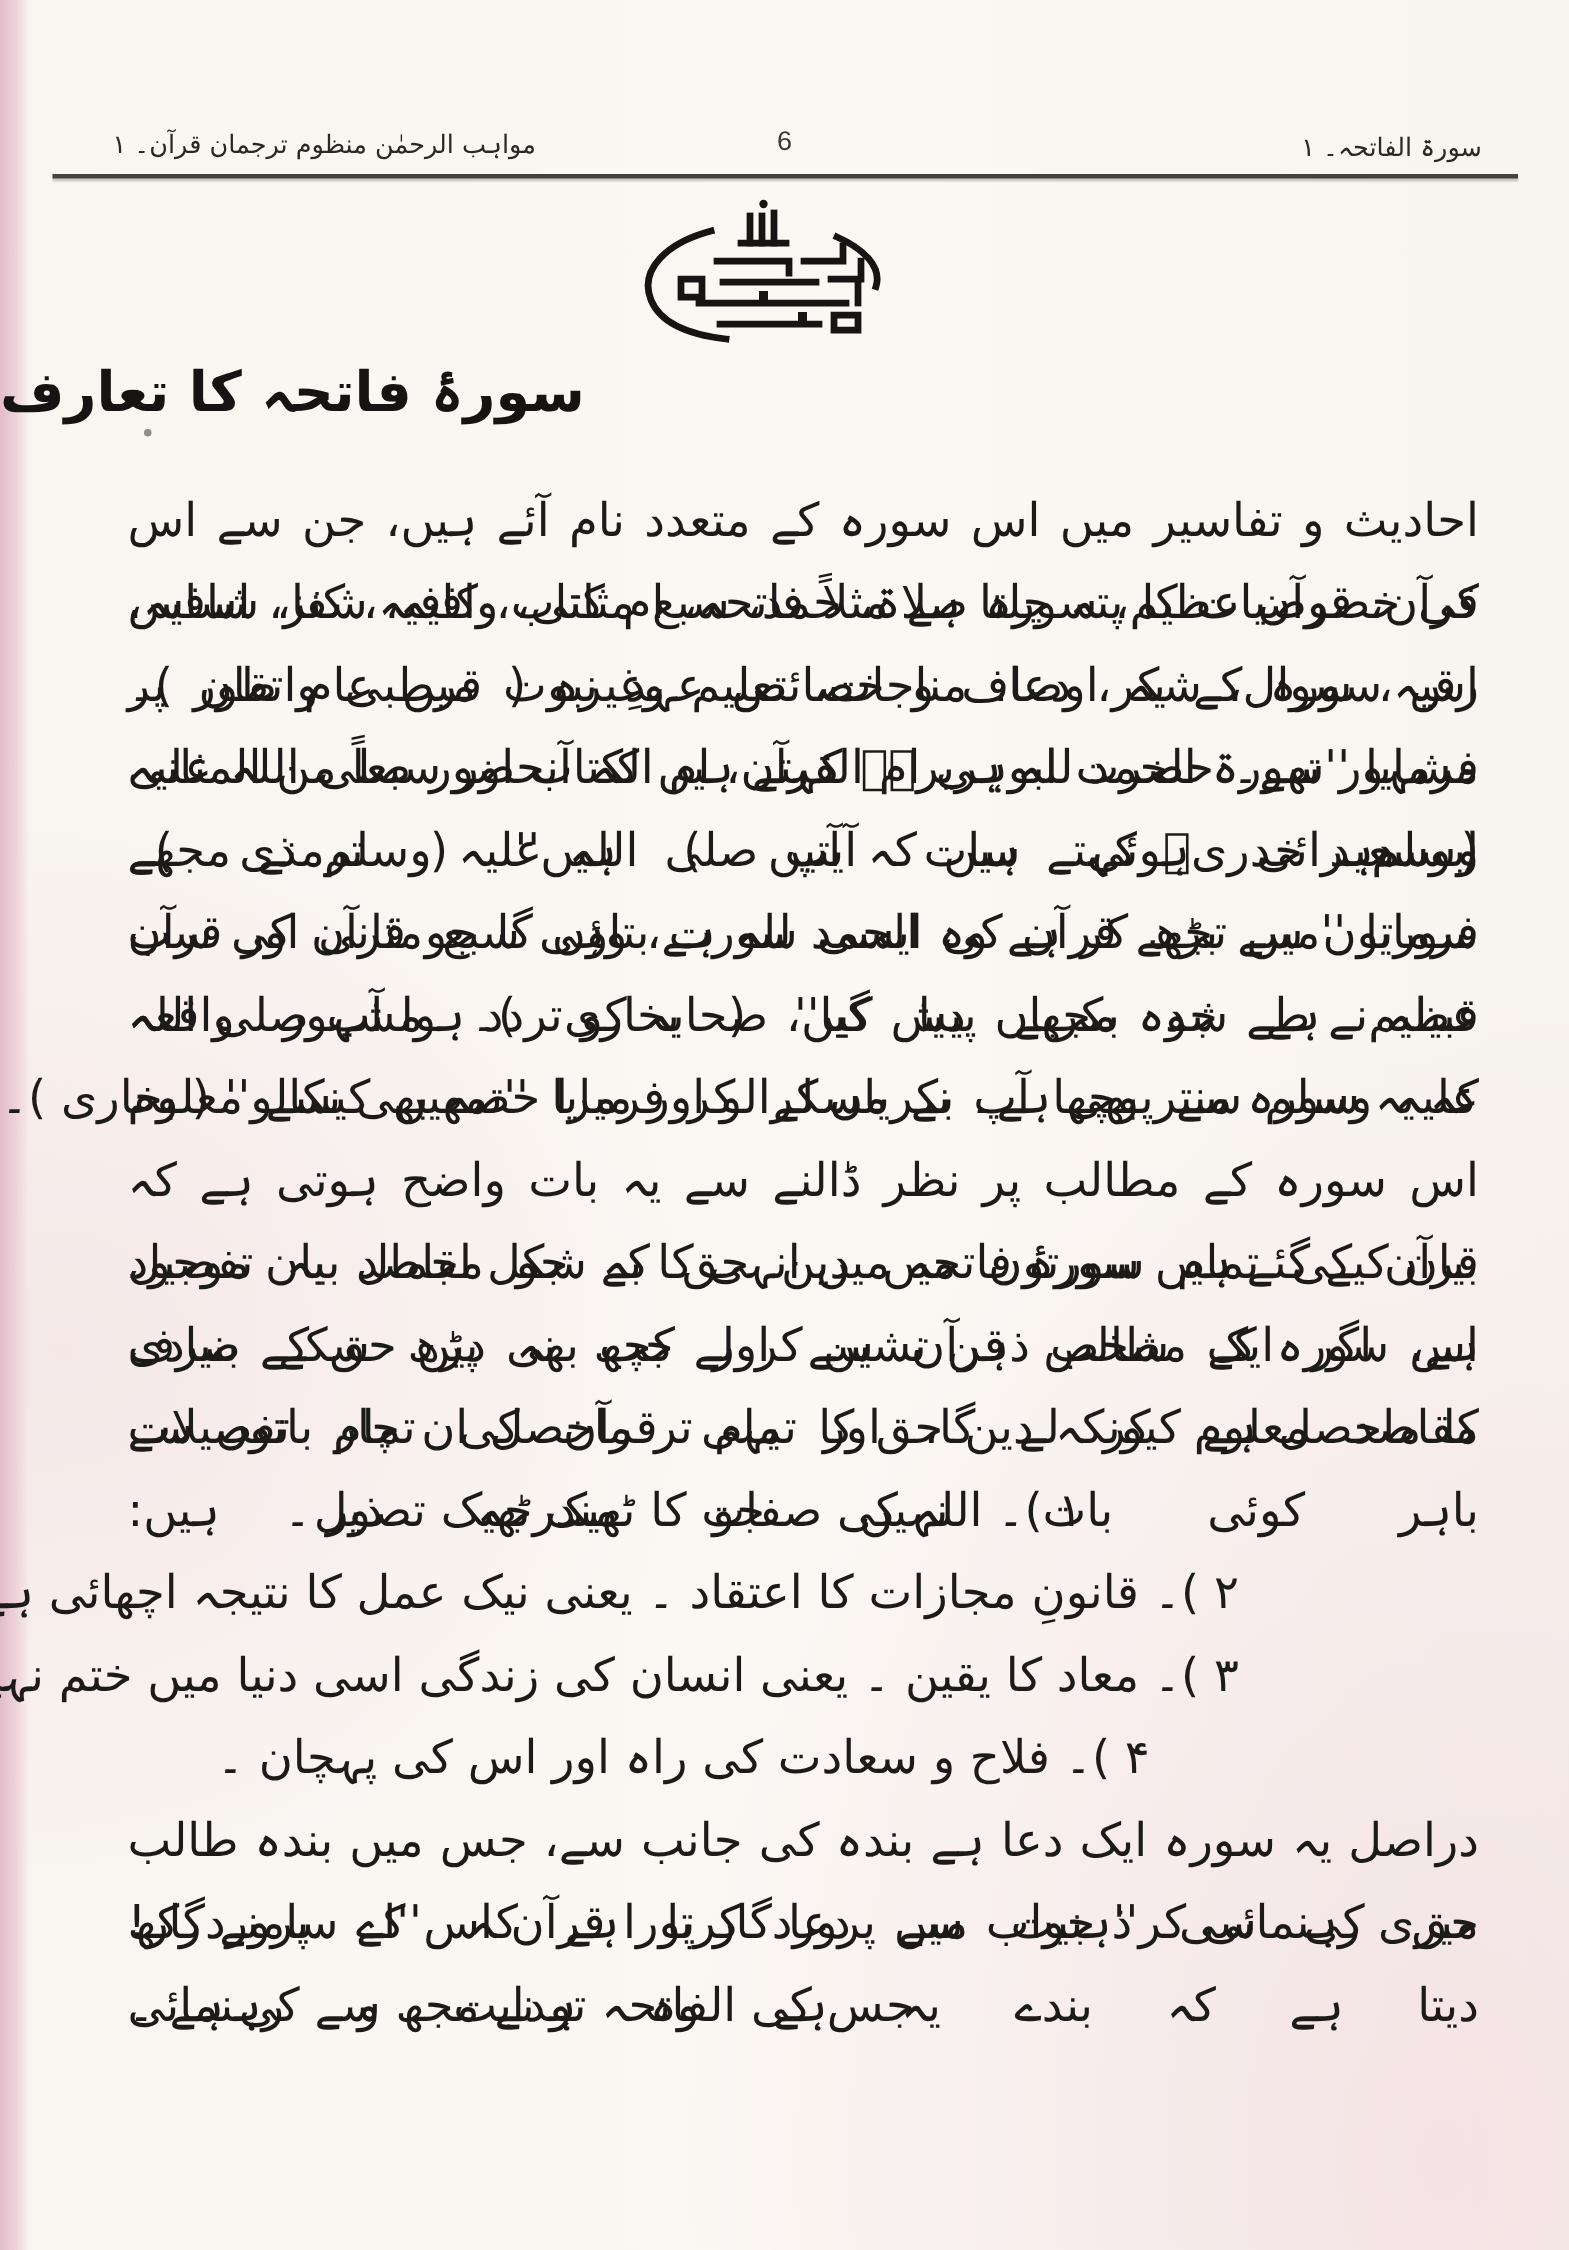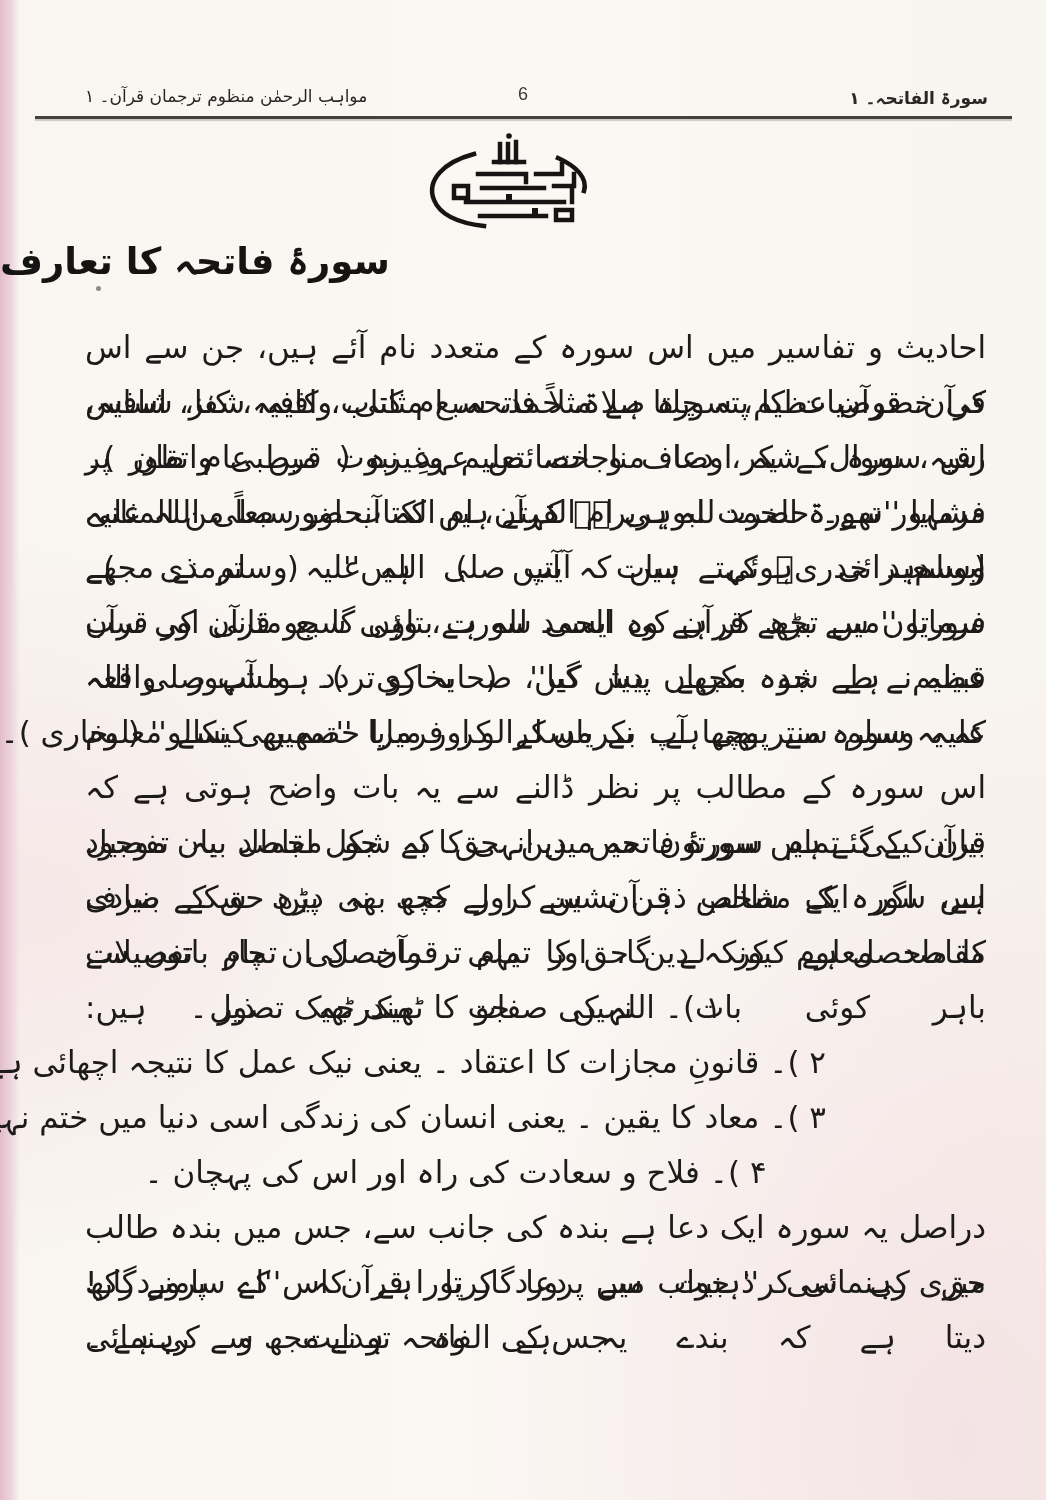--- a/index.html
+++ b/index.html
@@ -14,23 +14,23 @@
       radial-gradient(ellipse at 92% 96%, rgba(238,205,214,.45) 0%, rgba(238,205,214,0) 38%),
       radial-gradient(ellipse at 4% 60%, rgba(238,205,214,.35) 0%, rgba(238,205,214,0) 30%),
       linear-gradient(90deg,#f9f6f1 0%,#fbf8f4 55%,#f8f4ef 100%);
     color:#1d1b1a;
   }
   .edge-strip{
     position:absolute;left:0;top:0;width:20px;height:1500px;
     background:linear-gradient(90deg,#e3bccb 0%,#eed4dc 55%,rgba(248,242,240,0) 100%);
   }
   .header{position:absolute;left:0;top:84px;width:1046px;height:34px;font-size:17px;color:#2a2826;}
-  .header .h-left{position:absolute;left:85px;top:2px;direction:rtl;}
+  .header .h-left{position:absolute;left:75px;top:2px;direction:rtl;}
   .header .h-center{position:absolute;left:0;top:0;width:1046px;text-align:center;font-family:"Liberation Sans",sans-serif;font-size:18px;color:#3a3836;}
-  .header .h-right{position:absolute;right:58px;top:4px;direction:rtl;font-weight:bold;}
+  .header .h-right{position:absolute;right:58px;top:4px;direction:rtl;}
   .h-rule{
     position:absolute;left:35px;top:116px;width:977px;height:3px;
     background:#45413d;box-shadow:0 2px 1px rgba(130,118,106,.35);
   }
   .emblem{position:absolute;left:408px;top:128px;width:210px;height:110px;}
   .emblem svg{display:block;}
   .section-title{
     position:absolute;left:0;top:240px;width:1046px;text-align:left;
     direction:rtl;font-size:37px;font-weight:bold;color:#161413;
     letter-spacing:1px;

